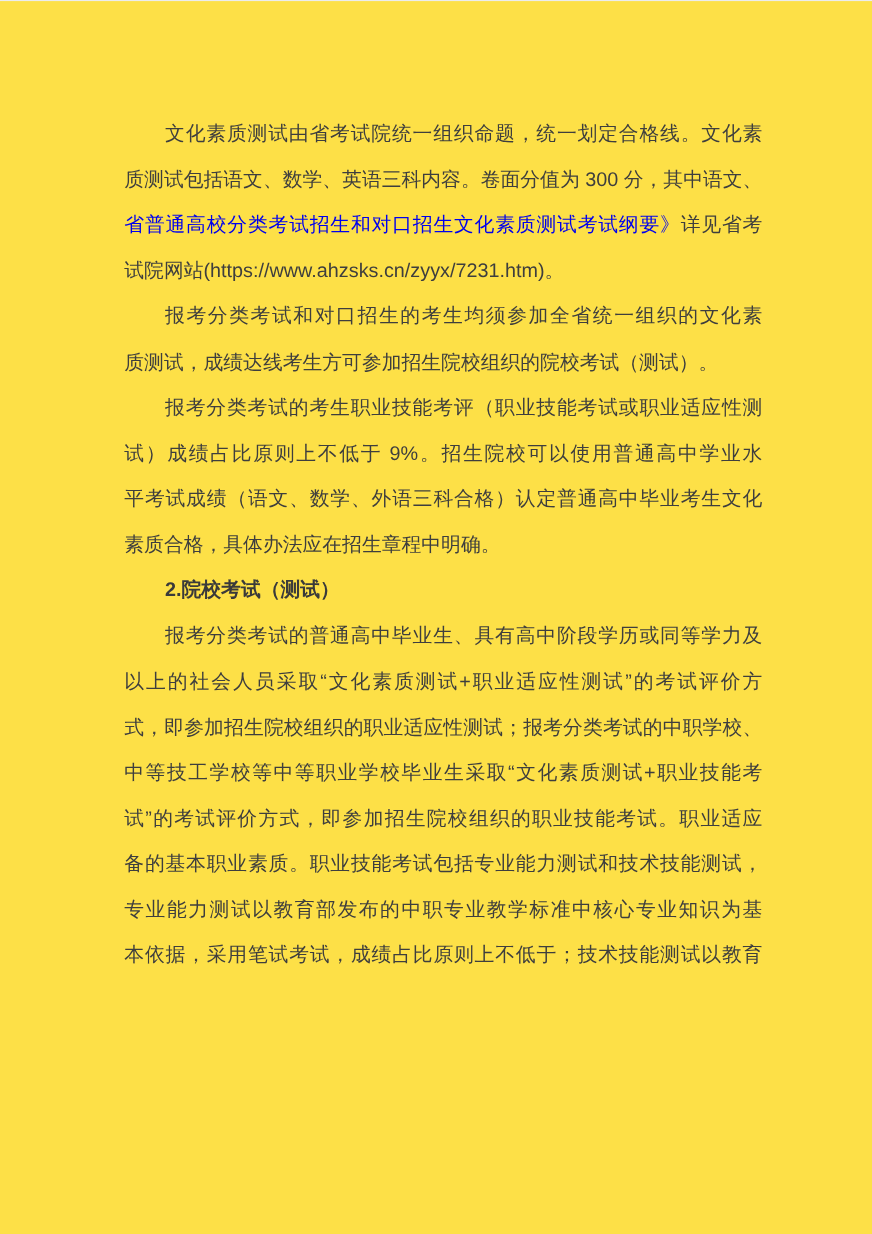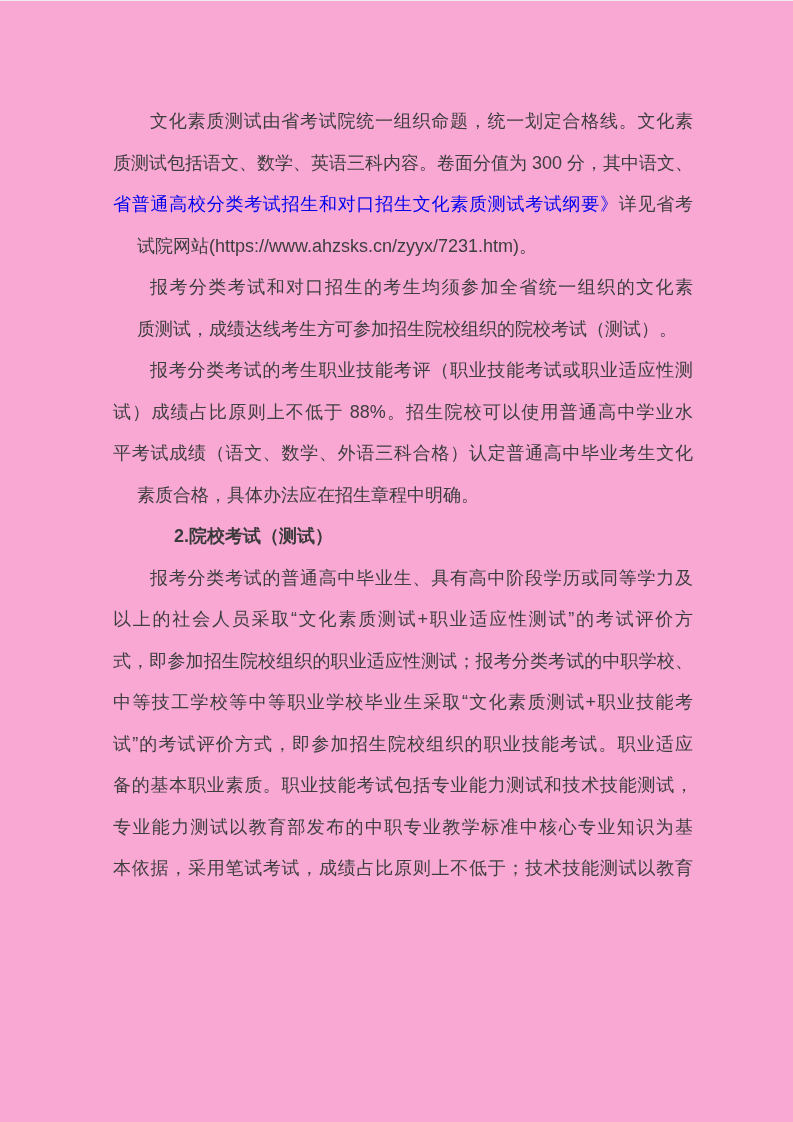--- a/index.html
+++ b/index.html
@@ -4,21 +4,21 @@
 <style>
   html, body {
     margin: 0;
     padding: 0;
     background: #ffffff;
   }
   .page {
     position: relative;
     width: 793px;
     height: 1122px;
-    background: #f9a8d4;
+    background: #fde047;
     overflow: hidden;
     border-top: 1px solid #ececec;
     font-family: "Liberation Sans", "DejaVu Sans", sans-serif;
   }
   .doc {
     position: absolute;
     left: 113px;
     top: 100px;
     width: 580px;
     color: #3e3e3e;
@@ -26,21 +26,20 @@
   }
   .line {
     line-height: 41.5px;
     white-space: nowrap;
     text-align: justify;
     text-align-last: justify;
   }
   .line.plain {
     text-align: left;
     text-align-last: left;
-    margin-left: 24px;
   }
   .line.indent {
     padding-left: 37px;
   }
   .line.heading {
     font-weight: bold;
     color: #3a3a3a;
   }
   .link {
     color: #0000ee;
@@ -52,21 +51,21 @@
 
 <div class="page">
   <div class="doc">
       <div class="line indent"><span>文化素质测试由省考试院统一组织命题，统一划定合格线。文化素</span></div>
       <div class="line"><span>质测试包括语文、数学、英语三科内容。卷面分值为 300 分，其中语文、</span></div>
       <div class="line"><span class="link">省普通高校分类考试招生和对口招生文化素质测试考试纲要》</span><span>详见省考</span></div>
       <div class="line plain"><span>试院网站(https://www.ahzsks.cn/zyyx/7231.htm)。</span></div>
       <div class="line indent"><span>报考分类考试和对口招生的考生均须参加全省统一组织的文化素</span></div>
       <div class="line plain"><span>质测试，成绩达线考生方可参加招生院校组织的院校考试（测试）。</span></div>
       <div class="line indent"><span>报考分类考试的考生职业技能考评（职业技能考试或职业适应性测</span></div>
-      <div class="line"><span>试）成绩占比原则上不低于 88%。招生院校可以使用普通高中学业水</span></div>
+      <div class="line"><span>试）成绩占比原则上不低于 9%。招生院校可以使用普通高中学业水</span></div>
       <div class="line"><span>平考试成绩（语文、数学、外语三科合格）认定普通高中毕业考生文化</span></div>
       <div class="line plain"><span>素质合格，具体办法应在招生章程中明确。</span></div>
       <div class="line heading indent plain">2.院校考试（测试）</div>
       <div class="line indent"><span>报考分类考试的普通高中毕业生、具有高中阶段学历或同等学力及</span></div>
       <div class="line"><span>以上的社会人员采取“文化素质测试+职业适应性测试”的考试评价方</span></div>
       <div class="line"><span>式，即参加招生院校组织的职业适应性测试；报考分类考试的中职学校、</span></div>
       <div class="line"><span>中等技工学校等中等职业学校毕业生采取“文化素质测试+职业技能考</span></div>
       <div class="line"><span>试”的考试评价方式，即参加招生院校组织的职业技能考试。职业适应</span></div>
       <div class="line"><span>备的基本职业素质。职业技能考试包括专业能力测试和技术技能测试，</span></div>
       <div class="line"><span>专业能力测试以教育部发布的中职专业教学标准中核心专业知识为基</span></div>

